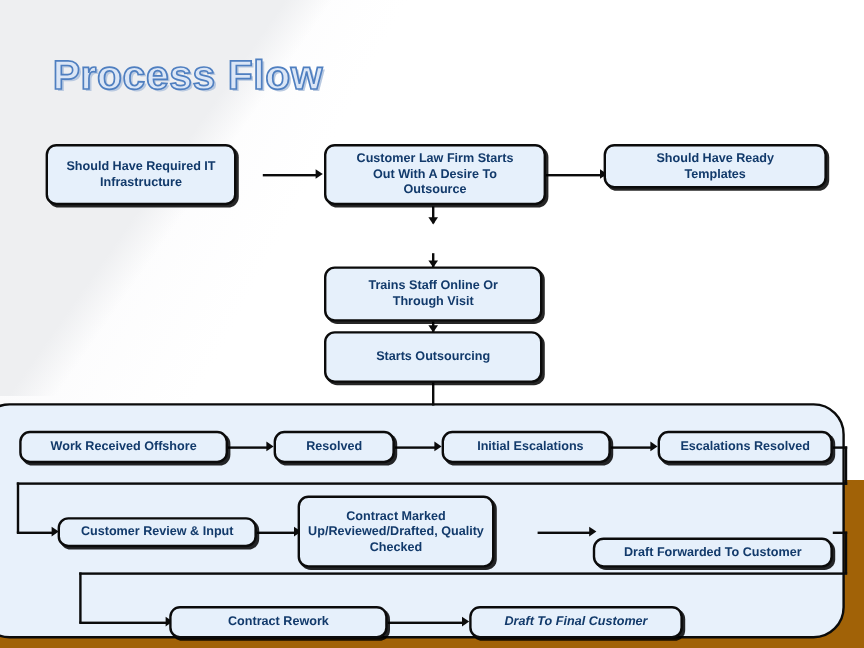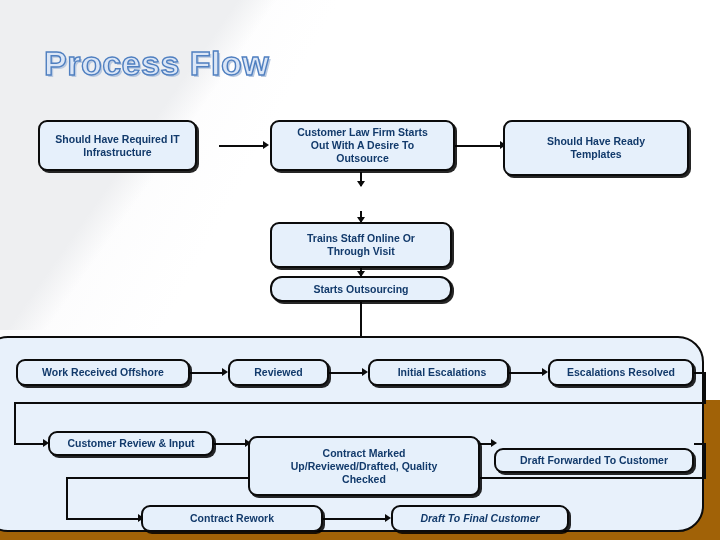--- a/index.html
+++ b/index.html
@@ -139,28 +139,28 @@
 
   <div class="ln v" style="left:360px; top:302px; height:36px;"></div>
 
   <div class="box" style="left:38px; top:120px; width:159px; height:51px;">Should Have Required IT
 Infrastructure</div>
 
   <div class="box" style="left:270px; top:120px; width:185px; height:51px;">Customer  Law Firm Starts
 Out With A Desire To
 Outsource</div>
 
-  <div class="box" style="left:503px; top:120px; width:186px; height:56px;">Should Have Ready
+  <div class="box" style="left:503px; top:120px; width:186px; height:37px;">Should Have Ready
 Templates</div>
 
 
   <div class="box" style="left:270px; top:222px; width:182px; height:46px;">Trains Staff Online Or
 Through Visit</div>
 
-  <div class="box" style="left:270px; top:276px; width:182px; height:26px;border-radius:12px;">Starts Outsourcing</div>
+  <div class="box" style="left:270px; top:276px; width:182px; height:43px;">Starts Outsourcing</div>
 
   <div id="lower-panel"></div>
 
   <div class="ln h" style="left:190px; top:372px; width:35px;"></div>
   <div class="arrow-r" style="left:222px; top:368px;"></div>
 
   <div class="ln h" style="left:329px; top:372px; width:36px;"></div>
   <div class="arrow-r" style="left:362px; top:368px;"></div>
 
   <div class="ln h" style="left:509px; top:372px; width:36px;"></div>
@@ -184,29 +184,29 @@
   <div class="ln h" style="left:66px; top:477px; width:640px;"></div>
   <div class="ln v" style="left:66px; top:477px; height:42px;"></div>
   <div class="ln h" style="left:66px; top:518px; width:75px;"></div>
   <div class="arrow-r" style="left:138px; top:514px;"></div>
 
   <div class="ln h" style="left:323px; top:518px; width:65px;"></div>
   <div class="arrow-r" style="left:385px; top:514px;"></div>
 
   <div class="box" style="left:16px; top:359px; width:174px; height:27px;">Work Received Offshore</div>
 
-  <div class="box" style="left:228px; top:359px; width:101px; height:27px;">Reviewed</div>
+  <div class="box" style="left:228px; top:359px; width:101px; height:27px;">Resolved</div>
 
   <div class="box" style="left:368px; top:359px; width:141px; height:27px;padding-left:11px;">Initial Escalations</div>
 
   <div class="box" style="left:48px; top:431px; width:166px; height:25px;">Customer Review &amp; Input</div>
 
   <div class="box" style="left:548px; top:359px; width:146px; height:27px;">Escalations Resolved</div>
 
-  <div class="box" style="left:248px; top:436px; width:232px; height:60px;">Contract Marked
+  <div class="box" style="left:248px; top:413px; width:164px; height:60px;">Contract Marked
 Up/Reviewed/Drafted, Quality
 Checked</div>
 
   <div class="box" style="left:494px; top:448px; width:200px; height:25px;">Draft Forwarded To Customer</div>
 
   <div class="box" style="left:141px; top:505px; width:182px; height:27px;">Contract Rework</div>
 
   <div class="box" style="left:391px; top:505px; width:178px; height:27px;font-style:italic;">Draft To Final Customer</div>
 
 </div>

